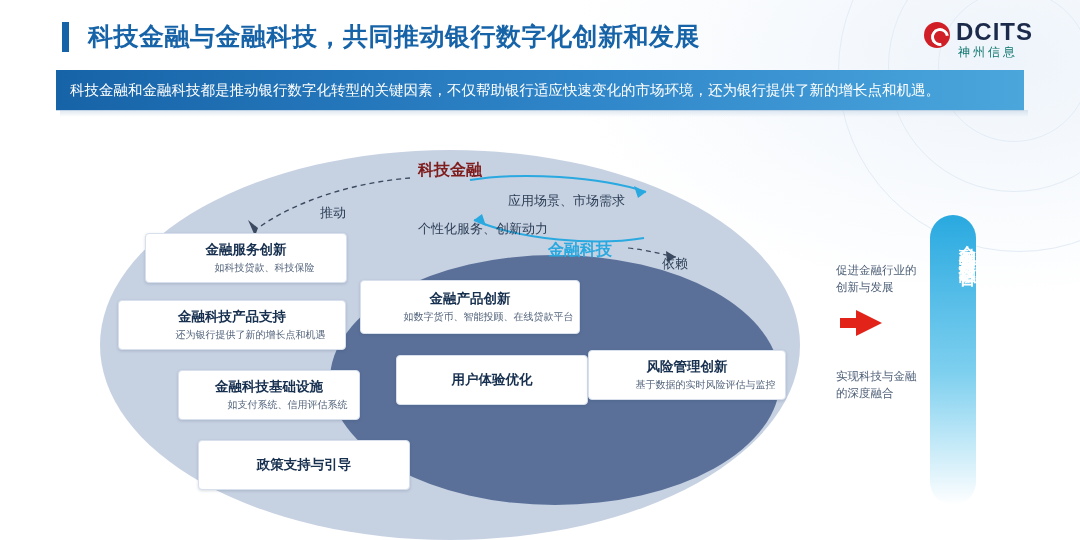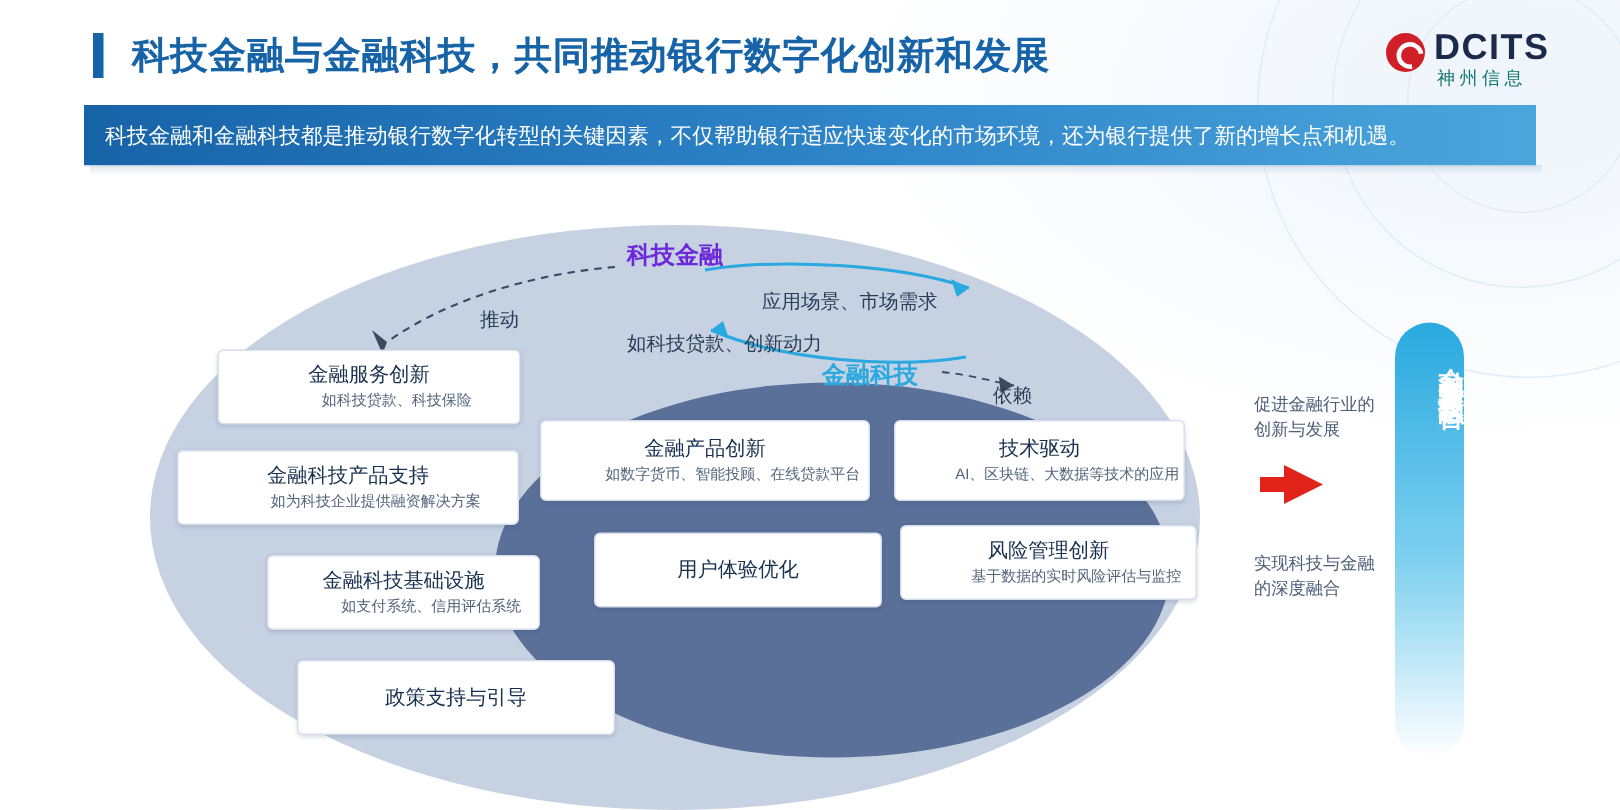--- a/index.html
+++ b/index.html
@@ -79,35 +79,35 @@
     position:absolute;left:330px;top:135px;width:450px;height:250px;
     border-radius:50%;
     background:#5a7099;
   }
 
   .card{
     position:absolute;background:#ffffff;border:1px solid #d7e0ec;border-radius:4px;
     box-shadow:0 1px 3px rgba(40,60,90,.18);
     text-align:center;display:flex;flex-direction:column;justify-content:center;
   }
-  .card .ct{font-size:13.5px;font-weight:normal;color:#17304f;line-height:1.25;}
+  .card .ct{font-size:13.5px;font-weight:bold;color:#17304f;line-height:1.25;}
   .card .cs{font-size:10px;color:#54657c;margin-top:3px;line-height:1.25;padding-left:37px;}
 
   .c1{left:145px;top:113px;width:200px;height:48px;}
   .c2{left:118px;top:180px;width:226px;height:48px;}
   .c3{left:178px;top:250px;width:180px;height:48px;}
   .c4{left:198px;top:320px;width:210px;height:48px;align-items:center;}
 
   .c5{left:360px;top:160px;width:218px;height:52px;}
   .c6{left:596px;top:160px;width:192px;height:52px;}
   .c7{left:396px;top:235px;width:190px;height:48px;gap:28px;}
-  .c8{left:588px;top:230px;width:196px;height:48px;margin-left:12px;}
+  .c8{left:588px;top:230px;width:196px;height:48px;}
 
   .lbl-tech-fin{
-    position:absolute;left:418px;top:40px;font-size:16px;font-weight:bold;color:#6d28d9;
+    position:absolute;left:418px;top:40px;font-size:16px;font-weight:bold;color:#7f1d1d;
   }
   .lbl-fin-tech{
     position:absolute;left:548px;top:120px;font-size:16px;font-weight:bold;color:#29a9e0;
   }
   .lbl-push{
     position:absolute;left:320px;top:84px;font-size:13px;color:#2c3e55;
   }
   .lbl-scene{
     position:absolute;left:508px;top:72px;font-size:13px;color:#2c3e55;
   }
@@ -183,46 +183,42 @@
     <path d="M470,60 C520,52 600,56 646,72" fill="none" stroke="#29a9e0" stroke-width="2"></path>
     <polygon points="646,72 634,66 638,78" fill="#29a9e0"></polygon>
     <path d="M644,118 C596,126 520,120 474,100" fill="none" stroke="#29a9e0" stroke-width="2"></path>
     <polygon points="474,100 486,106 482,94" fill="#29a9e0"></polygon>
   </svg>
 
   <div class="lbl-tech-fin">科技金融</div>
   <div class="lbl-fin-tech">金融科技</div>
   <div class="lbl-push">推动</div>
   <div class="lbl-scene">应用场景、市场需求</div>
-  <div class="lbl-support">如科技贷款、创新动力</div>
+  <div class="lbl-support">个性化服务、创新动力</div>
   <div class="lbl-depend">依赖</div>
 
   <div class="card c1">
     <div class="ct">金融服务创新</div>
     <div class="cs">如科技贷款、科技保险</div>
   </div>
   <div class="card c2">
     <div class="ct">金融科技产品支持</div>
-    <div class="cs">如为科技企业提供融资解决方案</div>
+    <div class="cs">还为银行提供了新的增长点和机遇</div>
   </div>
   <div class="card c3">
     <div class="ct">金融科技基础设施</div>
     <div class="cs">如支付系统、信用评估系统</div>
   </div>
   <div class="card c4">
     <div class="ct">政策支持与引导</div>
   </div>
 
   <div class="card c5">
     <div class="ct">金融产品创新</div>
     <div class="cs">如数字货币、智能投顾、在线贷款平台</div>
-  </div>
-  <div class="card c6">
-    <div class="ct">技术驱动</div>
-    <div class="cs">AI、区块链、大数据等技术的应用</div>
   </div>
   <div class="card c7">
     <div class="ct">用户体验优化</div>
   </div>
   <div class="card c8">
     <div class="ct">风险管理创新</div>
     <div class="cs">基于数据的实时风险评估与监控</div>
   </div>
 
   <div class="right-note n1">促进金融行业的创新与发展</div>

